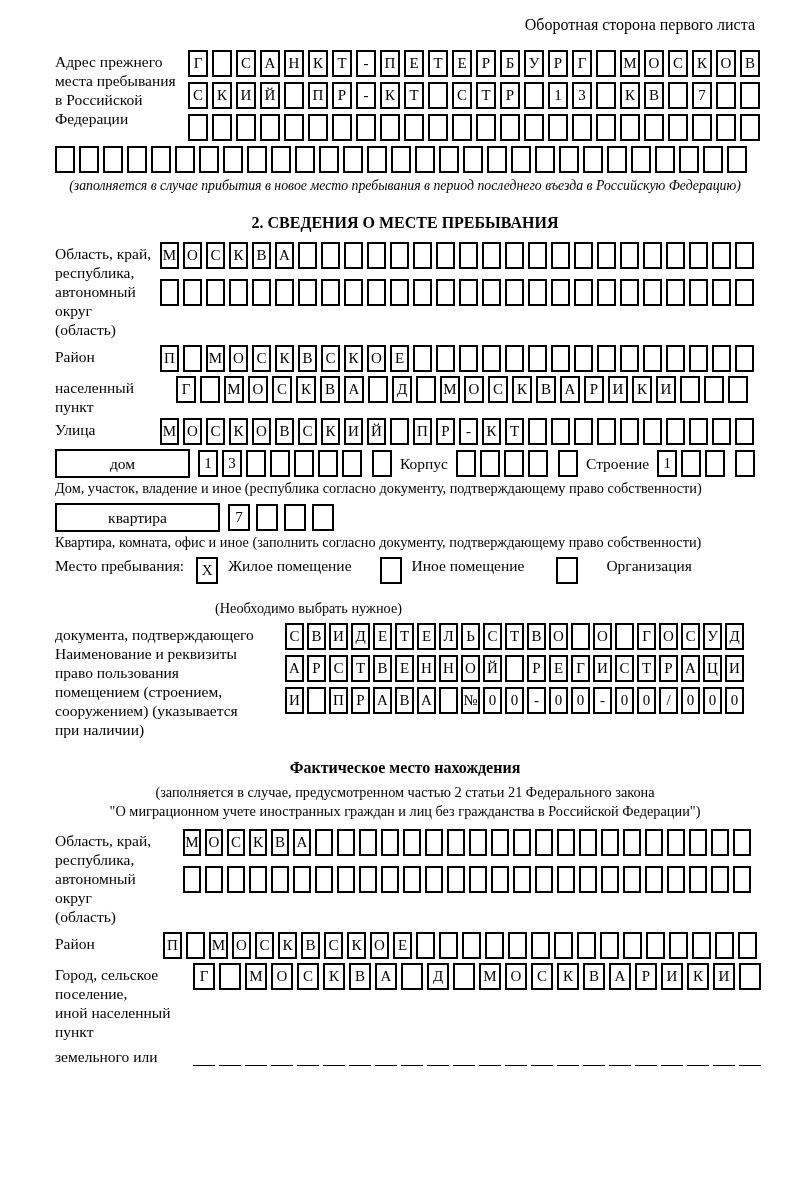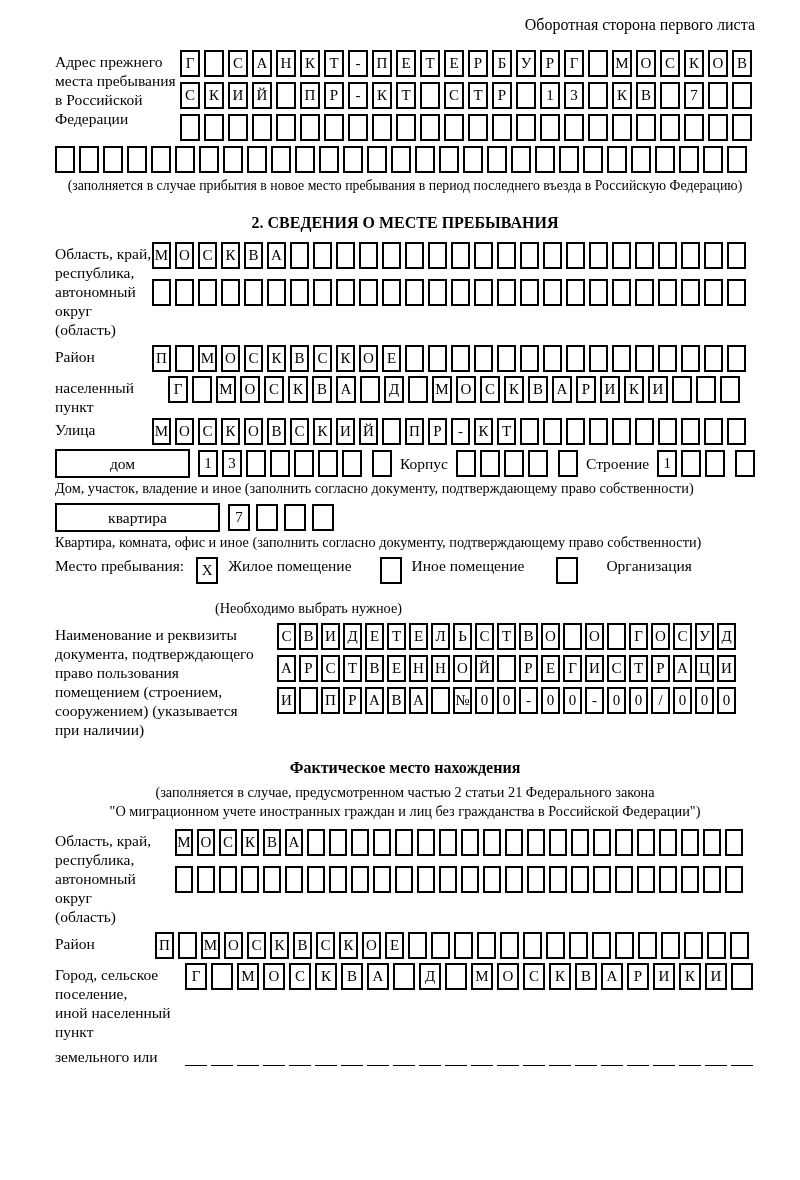--- a/index.html
+++ b/index.html
@@ -10,26 +10,26 @@
 
   .cells { display:flex; }
   .cell {
     flex:none; width:var(--cw,20px); height:27px; margin-right:var(--gap,4px);
     border:2px solid #000; display:flex; align-items:center; justify-content:center;
     font-size:15px; line-height:1; background:#fff;
   }
   .rowgap { margin-bottom:5px; }
   .spacer { flex:none; width:6px; }
 
-  .fieldrow { display:flex; align-items:flex-start; margin-bottom:2px; }
+  .fieldrow { display:flex; align-items:flex-start; margin-bottom:2px;gap:8px; }
   .flabel { flex:none; font-size:15.5px; line-height:19px; padding-top:2px; }
   .w125 { width:125px; } .w97 { width:97px; } .w113 { width:113px; }
   .w222 { width:222px; } .w120 { width:120px; } .w100 { width:100px; } .w130 { width:130px; }
 
-  .note { text-align:center; font-size:13.8px; margin:3px 0 20px; }
+  .note { text-align:center; font-size:13.8px; margin:3px 0 20px;font-style:italic; }
   .sec-heading { text-align:center; font-weight:bold; font-size:16px; margin:8px 0 10px; }
 
   .dom-row { display:flex; align-items:center; margin:4px 0 2px; }
   .big-box { flex:none; height:29px; border:2px solid #000; display:flex; align-items:center; justify-content:center; font-size:15.5px; }
   .bb-dom { width:135px; margin-right:8px; }
   .bb-kv  { width:165px; margin-right:8px; }
   .inline-label { flex:none; font-size:15.5px; padding:0 8px 0 4px; }
   .caption { font-size:14.3px; margin:2px 0 6px; }
 
   .mesto-row { display:flex; align-items:flex-start; margin:6px 0 16px; font-size:15.5px; }
@@ -366,21 +366,21 @@
     <div class="cells" style="--cw:20px;">
         <div class="cell">1</div>
         <div class="cell"></div>
         <div class="cell"></div>
       </div>
     <div class="spacer"></div>
     <div class="cells" style="--cw:20px;">
         <div class="cell"></div>
       </div>
   </div>
-  <div class="caption">Дом, участок, владение и иное (заполнить согласно документу, подтверждающему право собственности)</div>
+  <div class="caption">Дом, участок, владение и иное (республика согласно документу, подтверждающему право собственности)</div>
 
   <div class="dom-row">
     <div class="big-box bb-kv">квартира</div>
     <div class="cells" style="--cw:22px; --gap:6px;">
         <div class="cell">7</div>
         <div class="cell"></div>
         <div class="cell"></div>
         <div class="cell"></div>
       </div>
   </div>
@@ -392,22 +392,22 @@
     <span>Жилое помещение</span>
     <div class="cell" style="margin-left:28px;"></div>
     <span>Иное помещение</span>
     <div class="cell" style="margin-left:32px; margin-right:28px;"></div>
     <span>Организация</span>
   </div>
   <div class="mesto-note">(Необходимо выбрать нужное)</div>
 
   <div class="fieldrow" style="margin-top:4px;">
     <div class="flabel w222">
+        <div>документа, подтверждающего</div>
         <div>Наименование и реквизиты</div>
-        <div>документа, подтверждающего</div>
         <div>право пользования</div>
         <div>помещением (строением,</div>
         <div>сооружением) (указывается</div>
         <div>при наличии)</div>
       </div>
     <div>
       <div class="cells rowgap" style="--cw:19px; --gap:3px;">
           <div class="cell">С</div>
           <div class="cell">В</div>
           <div class="cell">И</div>

